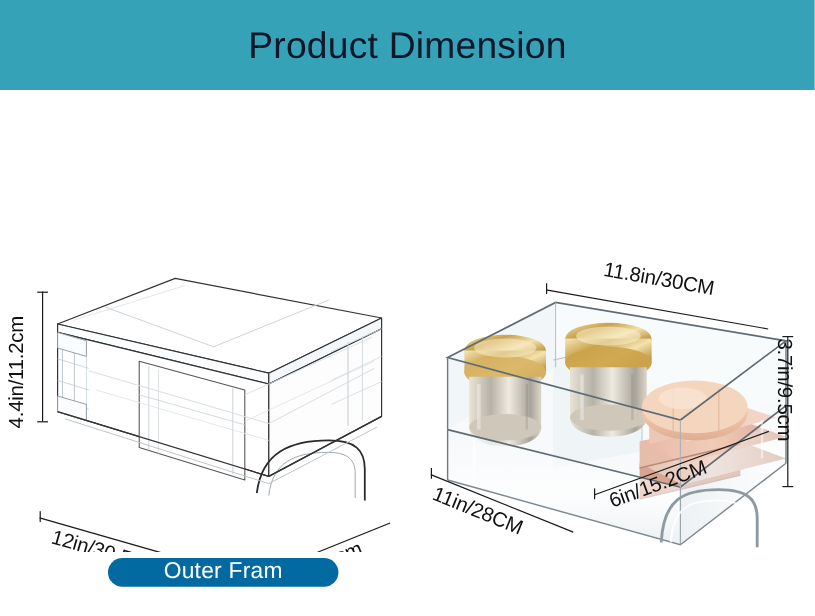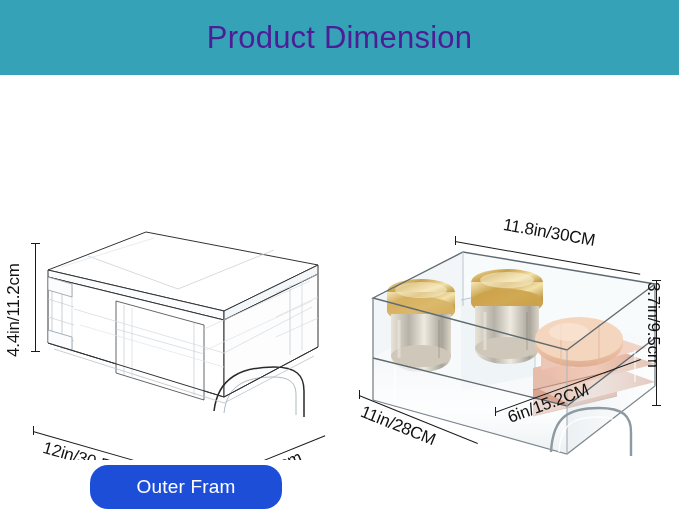--- a/index.html
+++ b/index.html
@@ -21,21 +21,21 @@
     position: absolute;
     left: 0; top: 0;
     width: 679px;
     height: 75px;
     background: #36A2B7;
     display: flex;
     align-items: center;
     justify-content: center;
   }
   #header-title {
-    color: #4c1d95;
+    color: #0f172a;
     font-size: 31px;
     font-weight: 500;
     letter-spacing: 0.2px;
     line-height: 1;
     white-space: nowrap;
   }
 
   
   #content-area {
     position: absolute;
@@ -97,23 +97,23 @@
   
   #footer-area {
     position: absolute;
     left: 0; top: 460px;
     width: 679px; height: 53px;
     background: #ffffff;
   }
   .caption-pill {
     position: absolute;
     top: 5px;
-    height: 44px;
+    height: 24px;
     border-radius: 18px;
-    background: #1d4ed8;
+    background: #0369a1;
     display: flex;
     align-items: center;
     justify-content: center;
     color: #ffffff;
     font-size: 19px;
     font-weight: 400;
     letter-spacing: 0.2px;
     white-space: nowrap;
   }
   #caption-outer-frame { left: 90px; width: 192px; }

